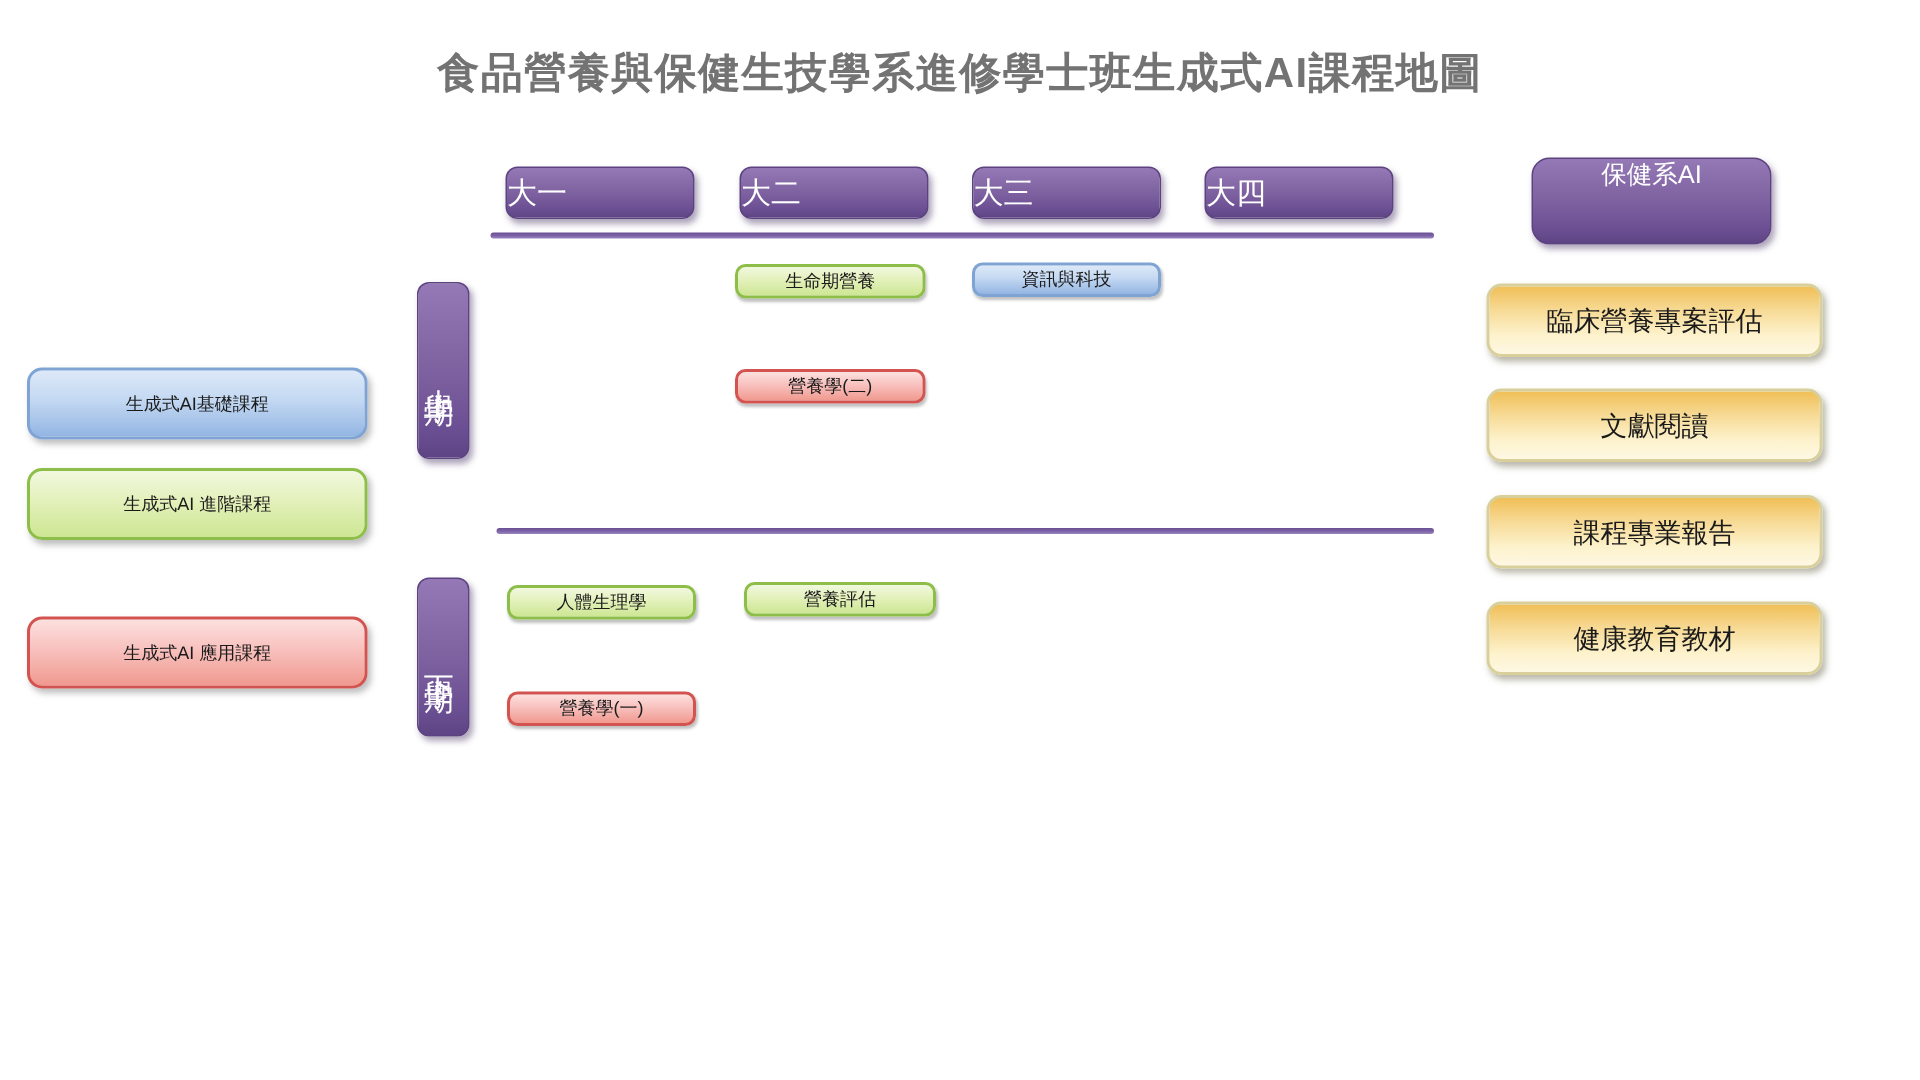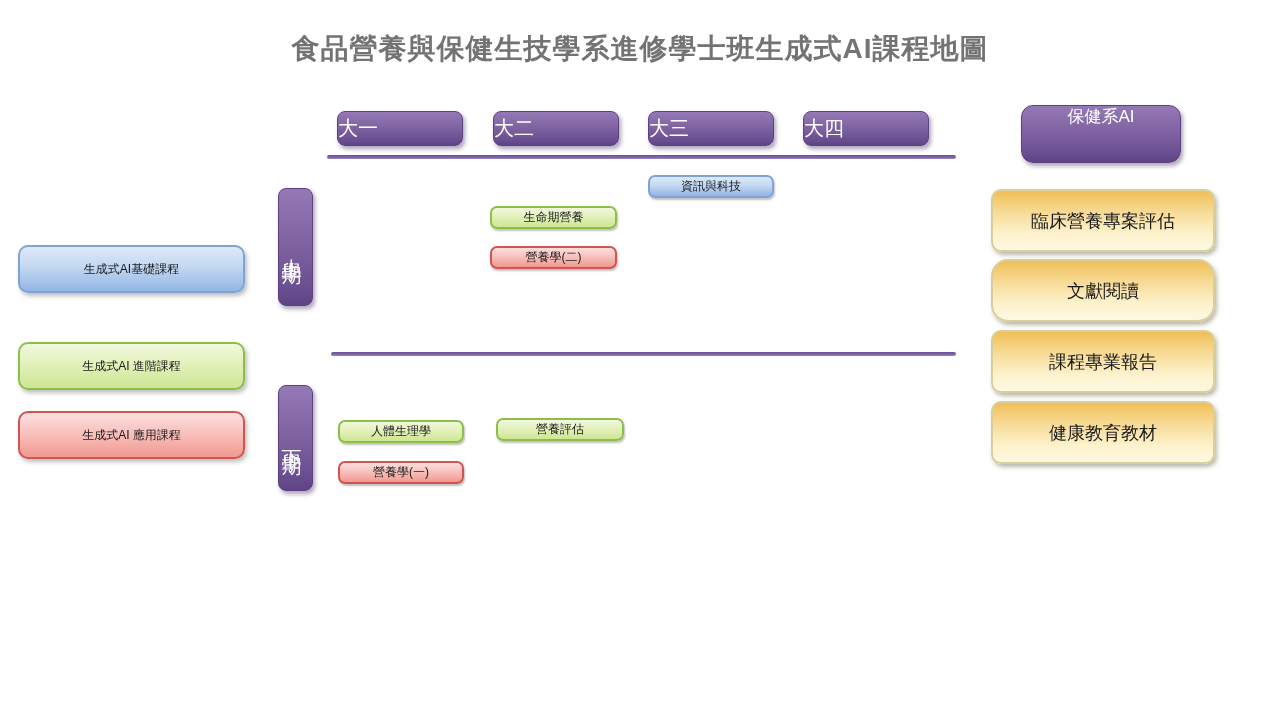--- a/index.html
+++ b/index.html
@@ -51,21 +51,20 @@
     display: flex; align-items: center; justify-content: center;
     box-shadow: 2px 3px 4px rgba(110,110,110,0.45);
   }
   .fill-blue {
     background: linear-gradient(180deg, #DDE9F8 0%, #C3D8F2 45%, #93B5E3 100%);
     border: 2px solid #7FA4D4;
   }
   .fill-green {
     background: linear-gradient(180deg, #F1F8DE 0%, #E3F1BB 45%, #CDE693 100%);
     border: 2px solid #8EBE4A;
-    margin-top: 30px;
   }
   .fill-pink {
     background: linear-gradient(180deg, #FCE0DE 0%, #F8C1BE 45%, #F0998F 100%);
     border: 2px solid #D25350;
     margin-top: 32px;
   }
   .fill-yellow {
     background: linear-gradient(180deg, #F0BF57 0%, #F7DA95 35%, #FDF2CC 72%, #FEF8E3 100%);
     border: 2px solid #D9CF9A;
   }
@@ -73,21 +72,21 @@
   
   .course-box {
     position: absolute; height: 23px; border-radius: 7px;
     font-size: 12px; color: #1a1a1a;
     display: flex; align-items: center; justify-content: center;
     box-shadow: 1px 2px 2px rgba(100,100,100,0.4);
   }
 
   
   .indicator-box {
-    position: absolute; left: 991px; width: 224px; height: 63px;
+    position: absolute; left: 991px; width: 224px; height: 49px;
     border-radius: 10px; font-size: 18px; color: #1a1a1a;
     display: flex; align-items: center; justify-content: center;
     box-shadow: 2px 3px 4px rgba(120,115,90,0.5);
   }
 </style>
 </head>
 <body>
 
 <div class="slide">
 
@@ -147,21 +146,21 @@
   <div class="course-box fill-green" style="left:496px; top:388px; width:128px;text-align:right;">
     <span>營養評估</span>
   </div>
   <div class="course-box fill-pink" style="left:338px; top:429px; width:126px;">
     <span>營養學(一)</span>
   </div>
 
   <div class="indicator-box fill-yellow" style="top:189px;">
     <span>臨床營養專案評估</span>
   </div>
-  <div class="indicator-box fill-yellow" style="top:259px;border-radius:17px;">
+  <div class="indicator-box fill-yellow" style="top:259px;">
     <span>文獻閱讀</span>
   </div>
   <div class="indicator-box fill-yellow" style="top:330px;">
     <span>課程專業報告</span>
   </div>
   <div class="indicator-box fill-yellow" style="top:401px;">
     <span>健康教育教材</span>
   </div>
 
 </div>

